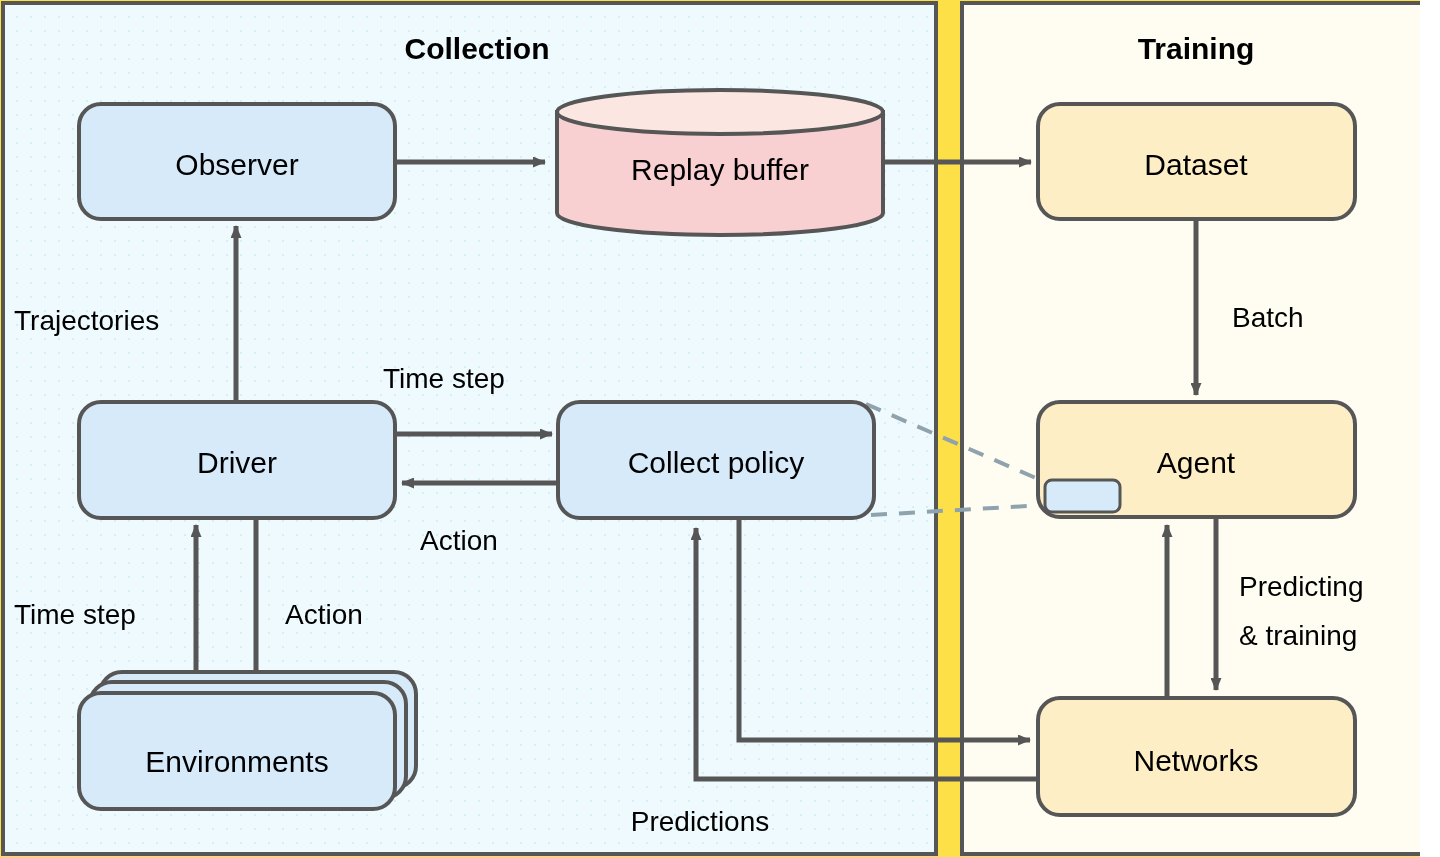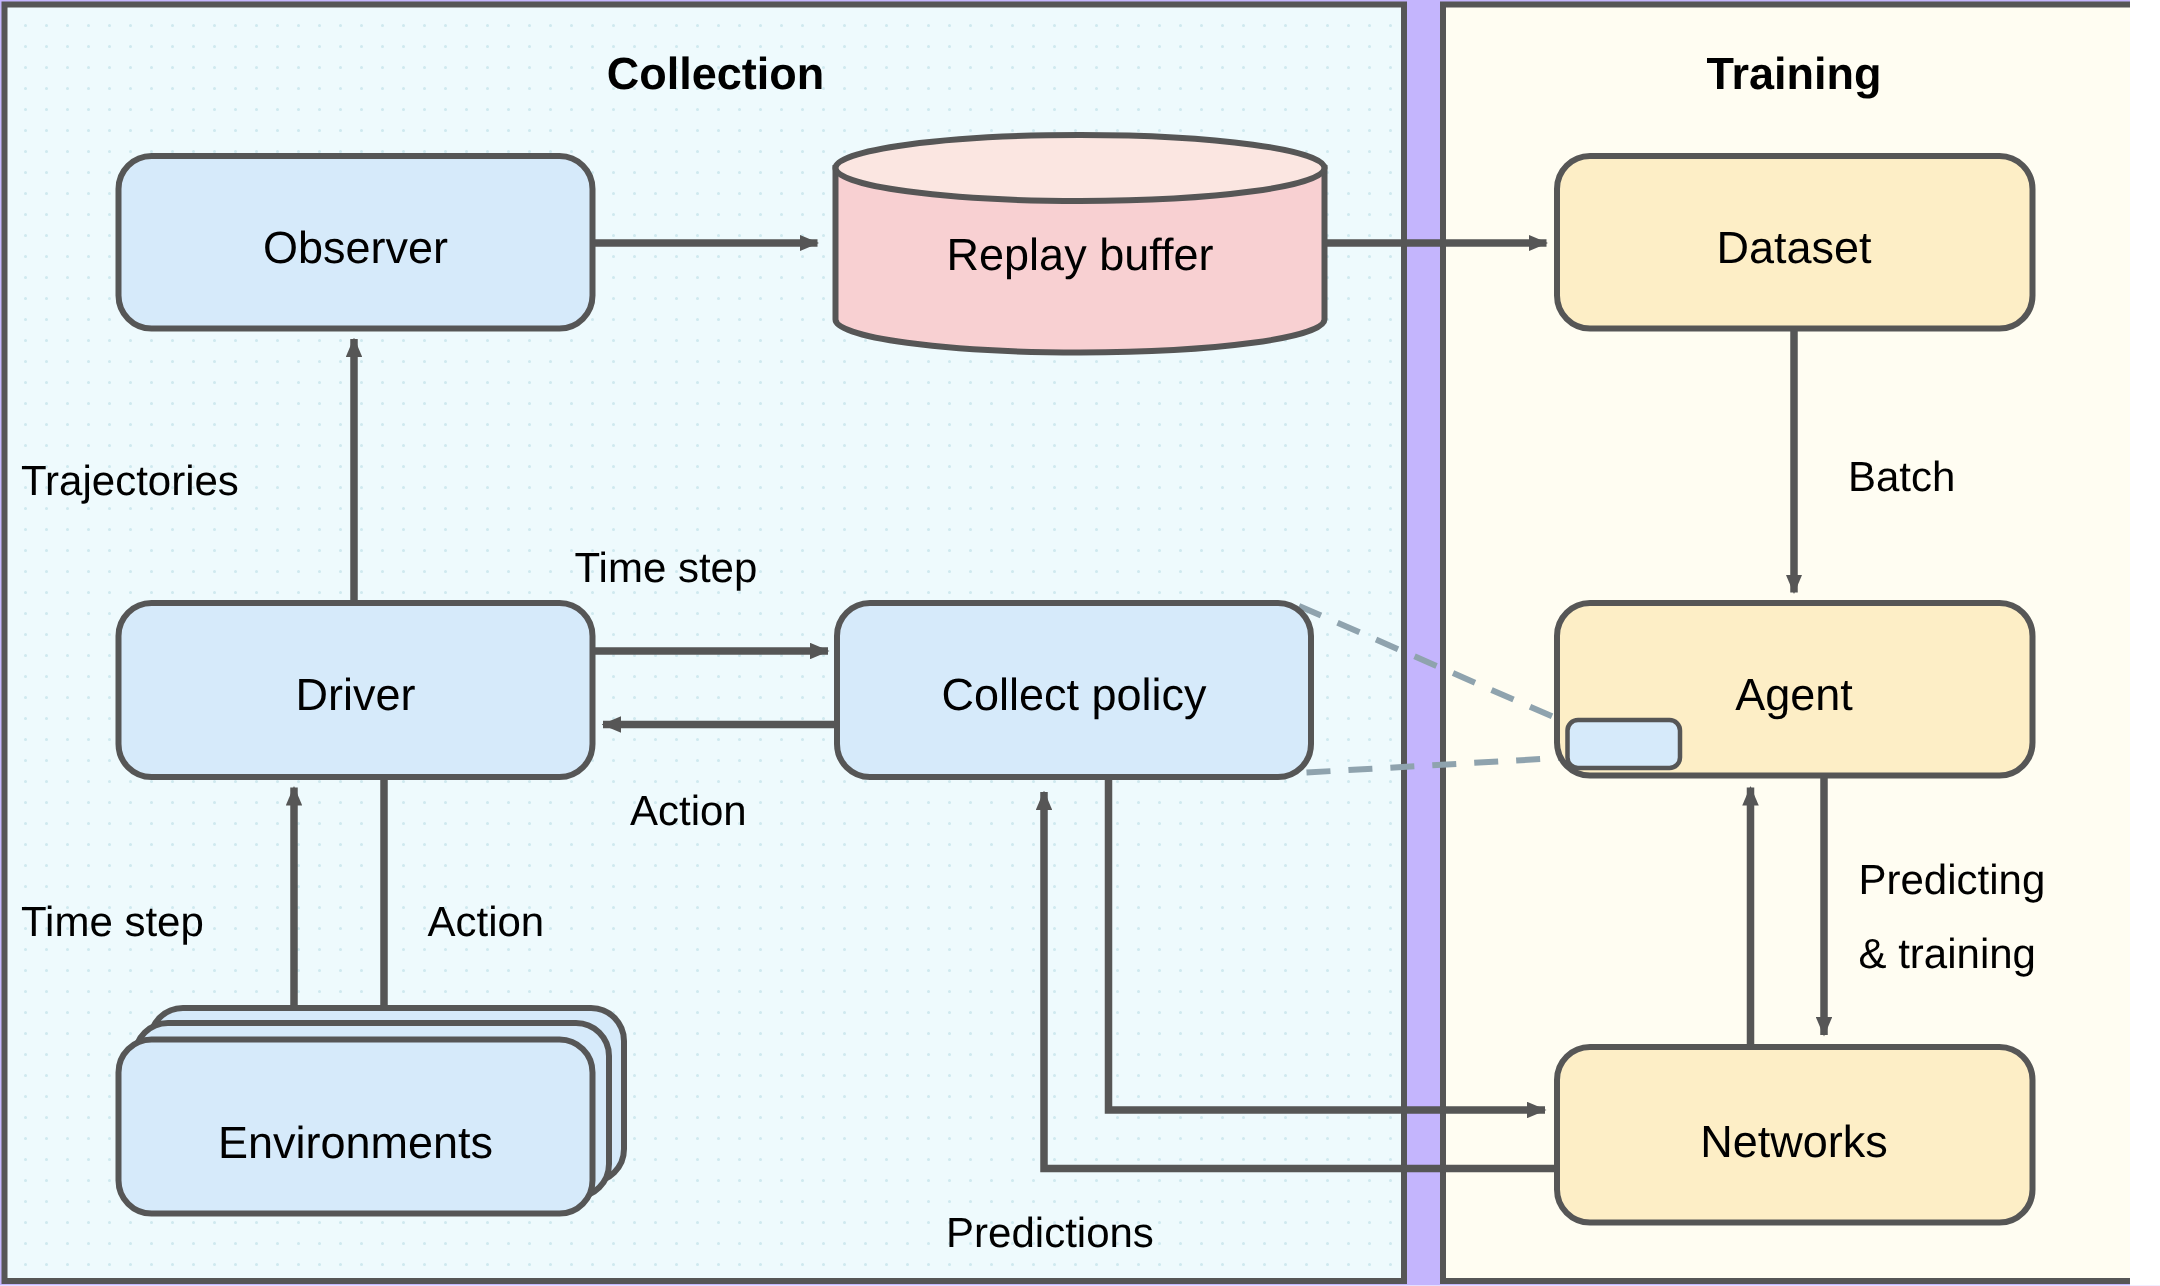--- a/index.html
+++ b/index.html
@@ -5,21 +5,21 @@
 <style>
   html, body {
     margin: 0;
     padding: 0;
     background: #ffffff;
   }
   #stage {
     position: relative;
     width: 1420px;
     height: 857px;
-    background: #c4b5fd;
+    background: #fde047;
     font-family: "Liberation Sans", sans-serif;
     overflow: hidden;
   }
   #diagram-svg {
     position: absolute;
     left: 0;
     top: 0;
     width: 1440px;
     height: 857px;
   }

